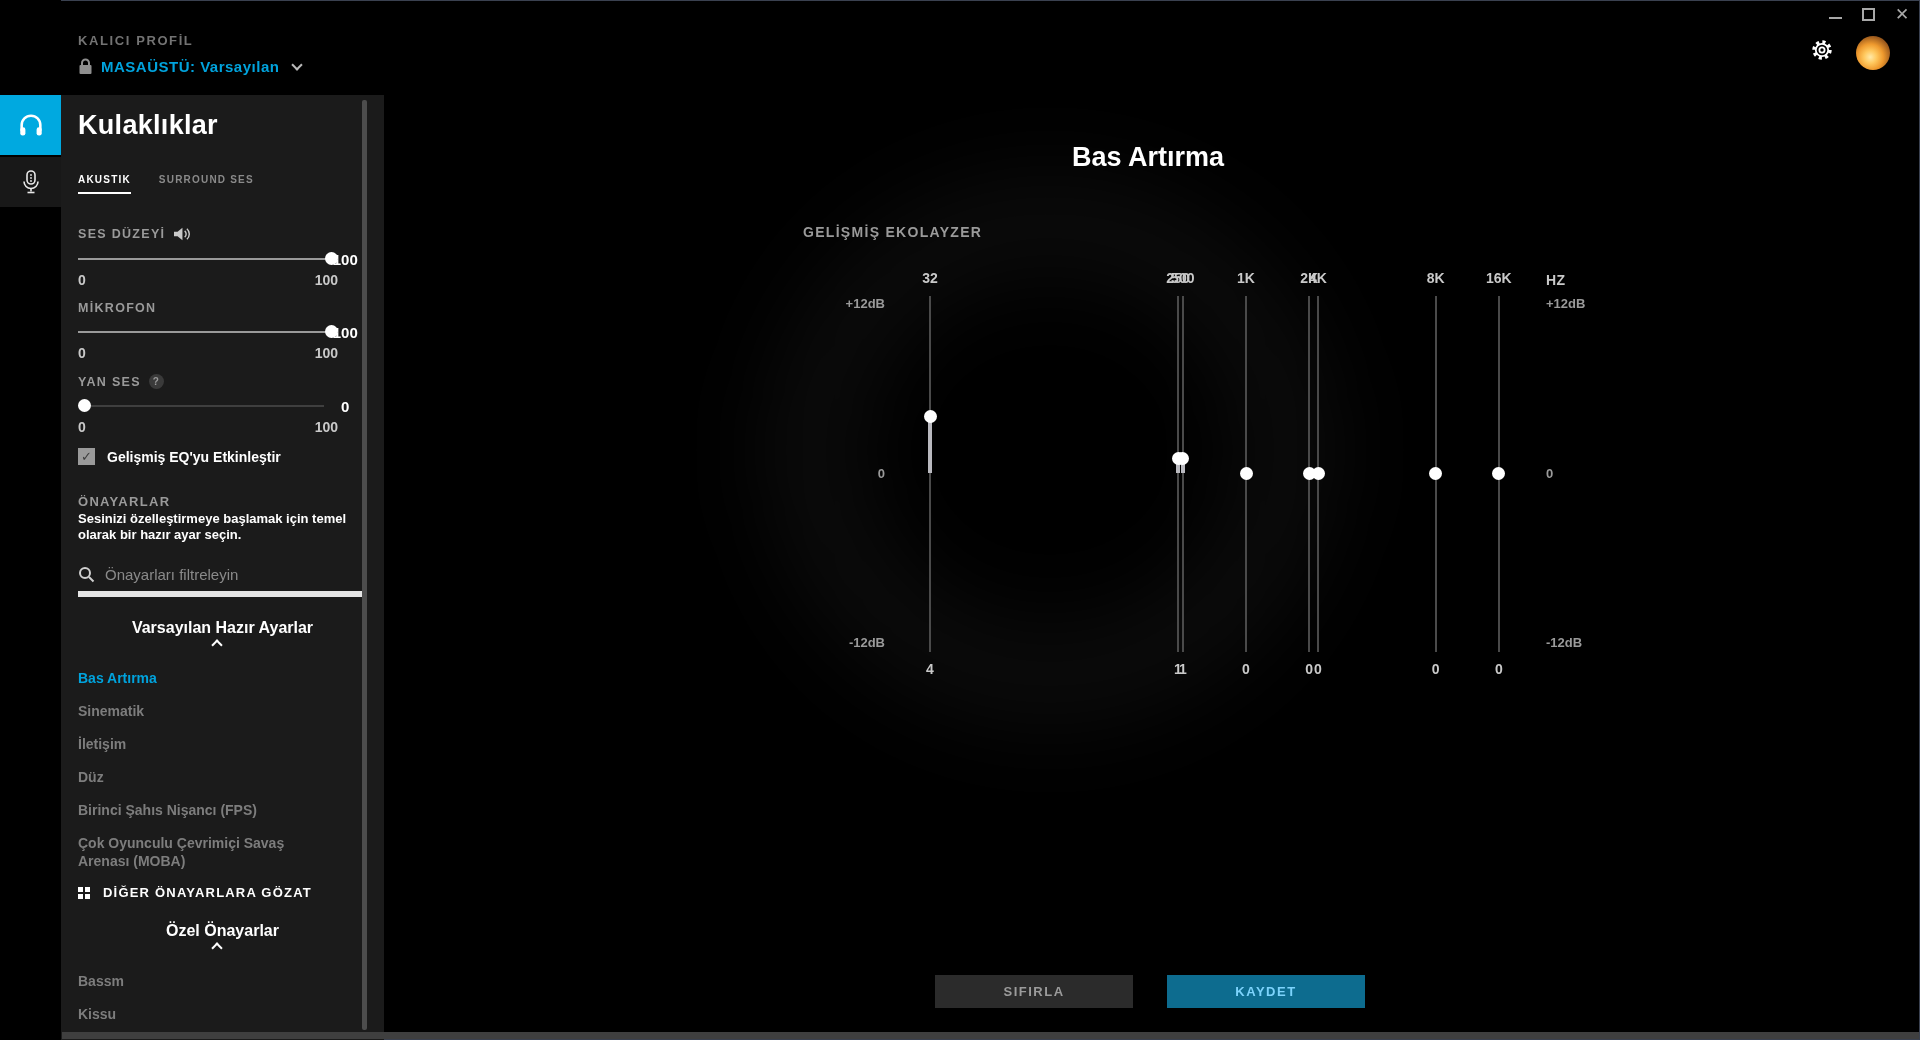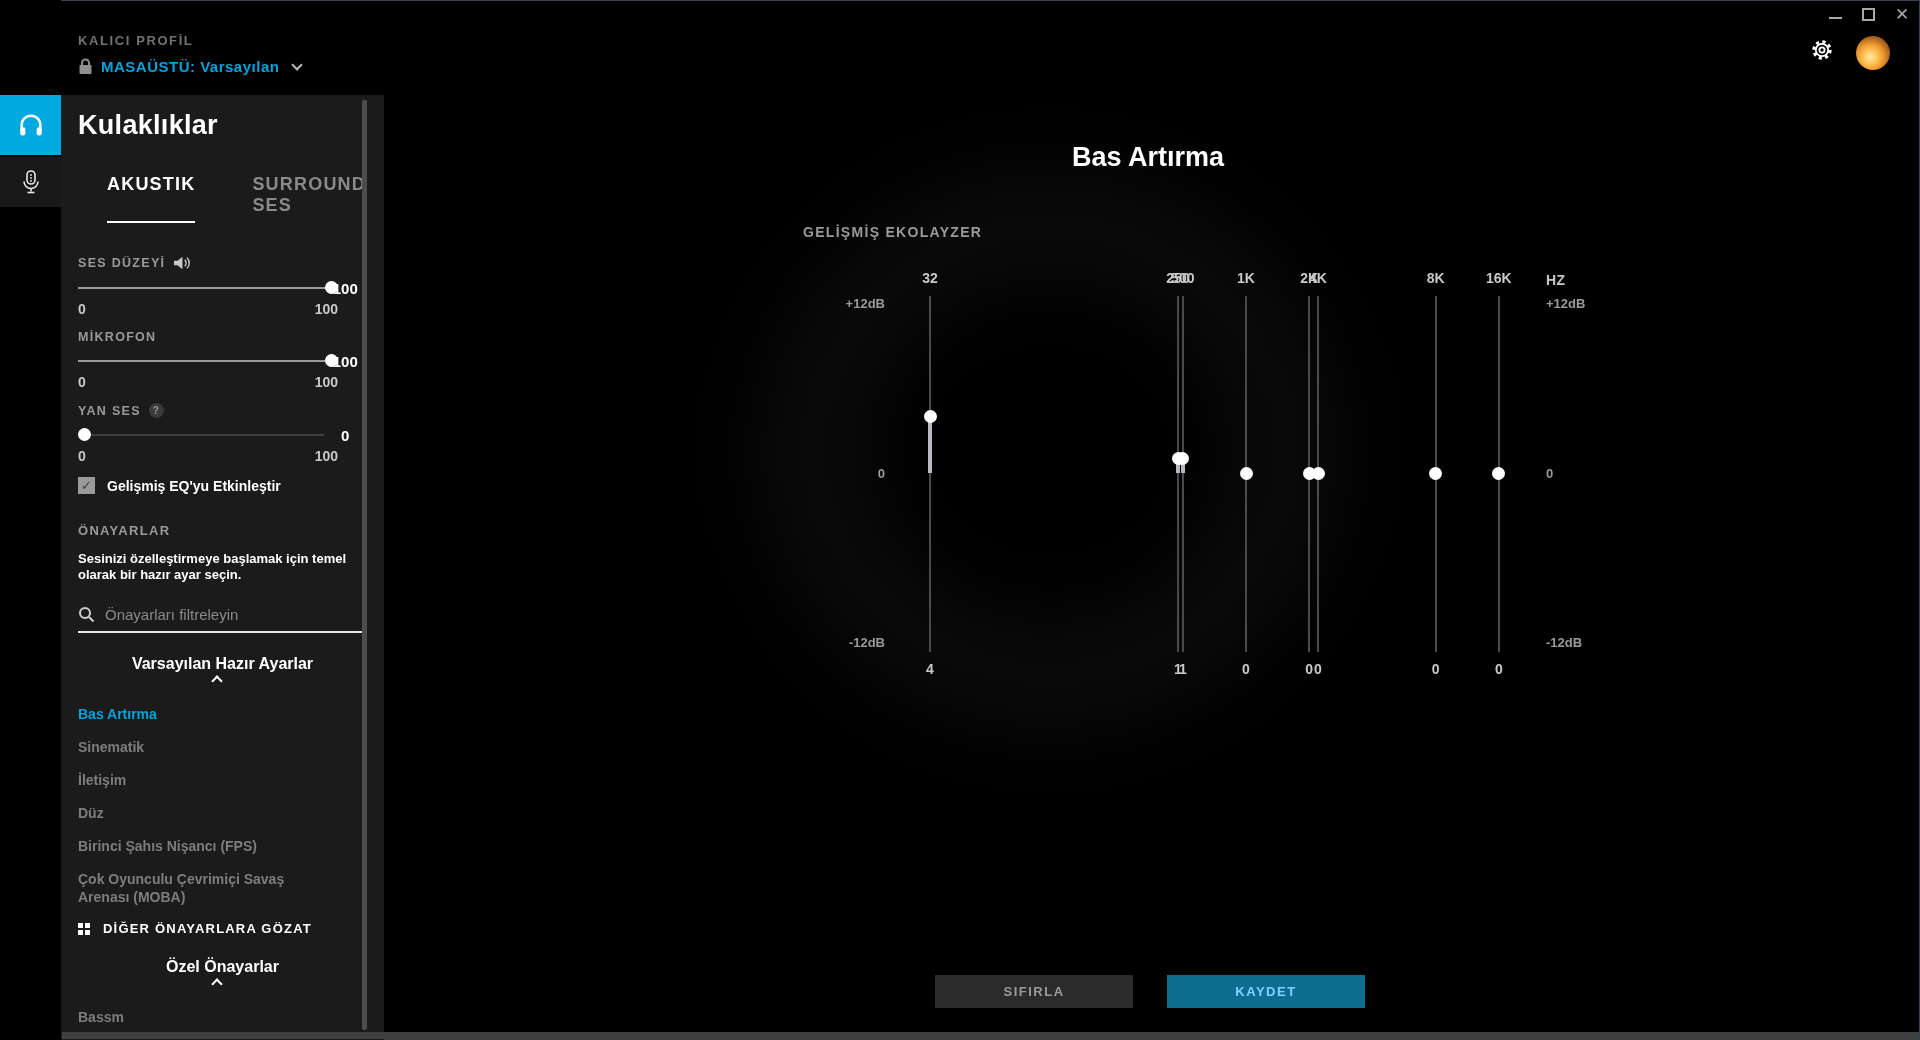--- a/index.html
+++ b/index.html
@@ -31,44 +31,44 @@
   .rail { position:absolute; left:0; top:0; width:61px; height:1040px; background:#000; }
   .rail-tile { position:absolute; left:0; width:61px; display:flex; align-items:center; justify-content:center; cursor:pointer; }
   .tile-headset { top:95px; height:60px; background:#00a9e0; }
   .tile-mic { top:157px; height:50px; background:#181818; }
 
   
   .panel { position:absolute; left:61px; top:95px; width:323px; height:945px; background:#1b1b1b;
     padding:15px 17px 0 17px; overflow:hidden; }
   .panel-title { color:#fff; font-size:27px; font-weight:bold; letter-spacing:.3px; }
   .tabs { display:flex; gap:28px; margin-top:33px; }
-  .tab { font-size:18px; font-weight:bold; letter-spacing:1.2px; color:#8a8a8a; padding-bottom:7px; cursor:pointer;margin-left:29px; }
+  .tab { font-size:10px; font-weight:bold; letter-spacing:1.2px; color:#8a8a8a; padding-bottom:7px; cursor:pointer; }
   .tab.active { color:#fff; border-bottom:2px solid #fff; }
 
   .sliders { margin-top:32px; }
   .slider-label-row { display:flex; align-items:center; gap:8px; color:#9a9a9a; font-size:12.5px;
     font-weight:bold; letter-spacing:1.3px; }
   .slider-row { display:flex; align-items:center; height:16px; margin-top:9px; }
   .s-track { position:relative; width:260px; height:2px; background:#3f3f3f; }
   .s-fill { position:absolute; left:0; top:0; height:2px; background:#9a9a9a; }
   .s-handle { position:absolute; top:-6px; width:13px; height:13px; border-radius:50%; background:#fff; cursor:pointer; }
   .s-value { width:46px; text-align:center; color:#fff; font-size:15px; font-weight:bold; }
   .minmax { display:flex; justify-content:space-between; width:260px; margin-top:5px; margin-bottom:13px;
     color:#c9c9c9; font-size:14px; font-weight:bold; }
 
   .check-row { display:flex; align-items:center; gap:12px; margin-top:7px; cursor:pointer; }
   .checkbox { width:17px; height:17px; background:#9a9a9a; color:#3c3c3c; font-size:13px; font-weight:bold;
     display:flex; align-items:center; justify-content:center; }
   .check-label { color:#fff; font-size:14px; font-weight:bold; }
 
   .presets-header { margin-top:29px; color:#9a9a9a; font-size:13px; font-weight:bold; letter-spacing:1.3px; }
-  .presets-desc { margin-top:13px; color:#fff; font-size:13px; font-weight:bold; line-height:16px; width:296px; }
+  .presets-desc { margin-top:2px; color:#fff; font-size:13px; font-weight:bold; line-height:16px; width:296px; }
 
   .search-row { display:flex; align-items:center; gap:10px; margin-top:23px; padding-bottom:8px;
-    border-bottom:2px solid #e5e5e5; }
+    border-bottom:6px solid #e5e5e5; }
   .search-placeholder { color:#8a8a8a; font-size:15px; }
 
   .group-header { display:flex; align-items:center; justify-content:space-between; margin-top:22px; cursor:pointer;flex-direction:column; }
   .group-title { color:#fff; font-size:16px; font-weight:bold; }
   .chev-up { width:8px; height:8px; border-left:2.5px solid #fff; border-top:2.5px solid #fff;
     transform:rotate(45deg); margin-right:12px; margin-top:4px; }
   .preset-list { margin-top:20px; }
   .preset-item { color:#7d7d7d; font-size:14px; font-weight:bold; line-height:18px; margin-bottom:15px;
     width:250px; cursor:pointer; }
   .preset-item.selected { color:#00a3dd; }

